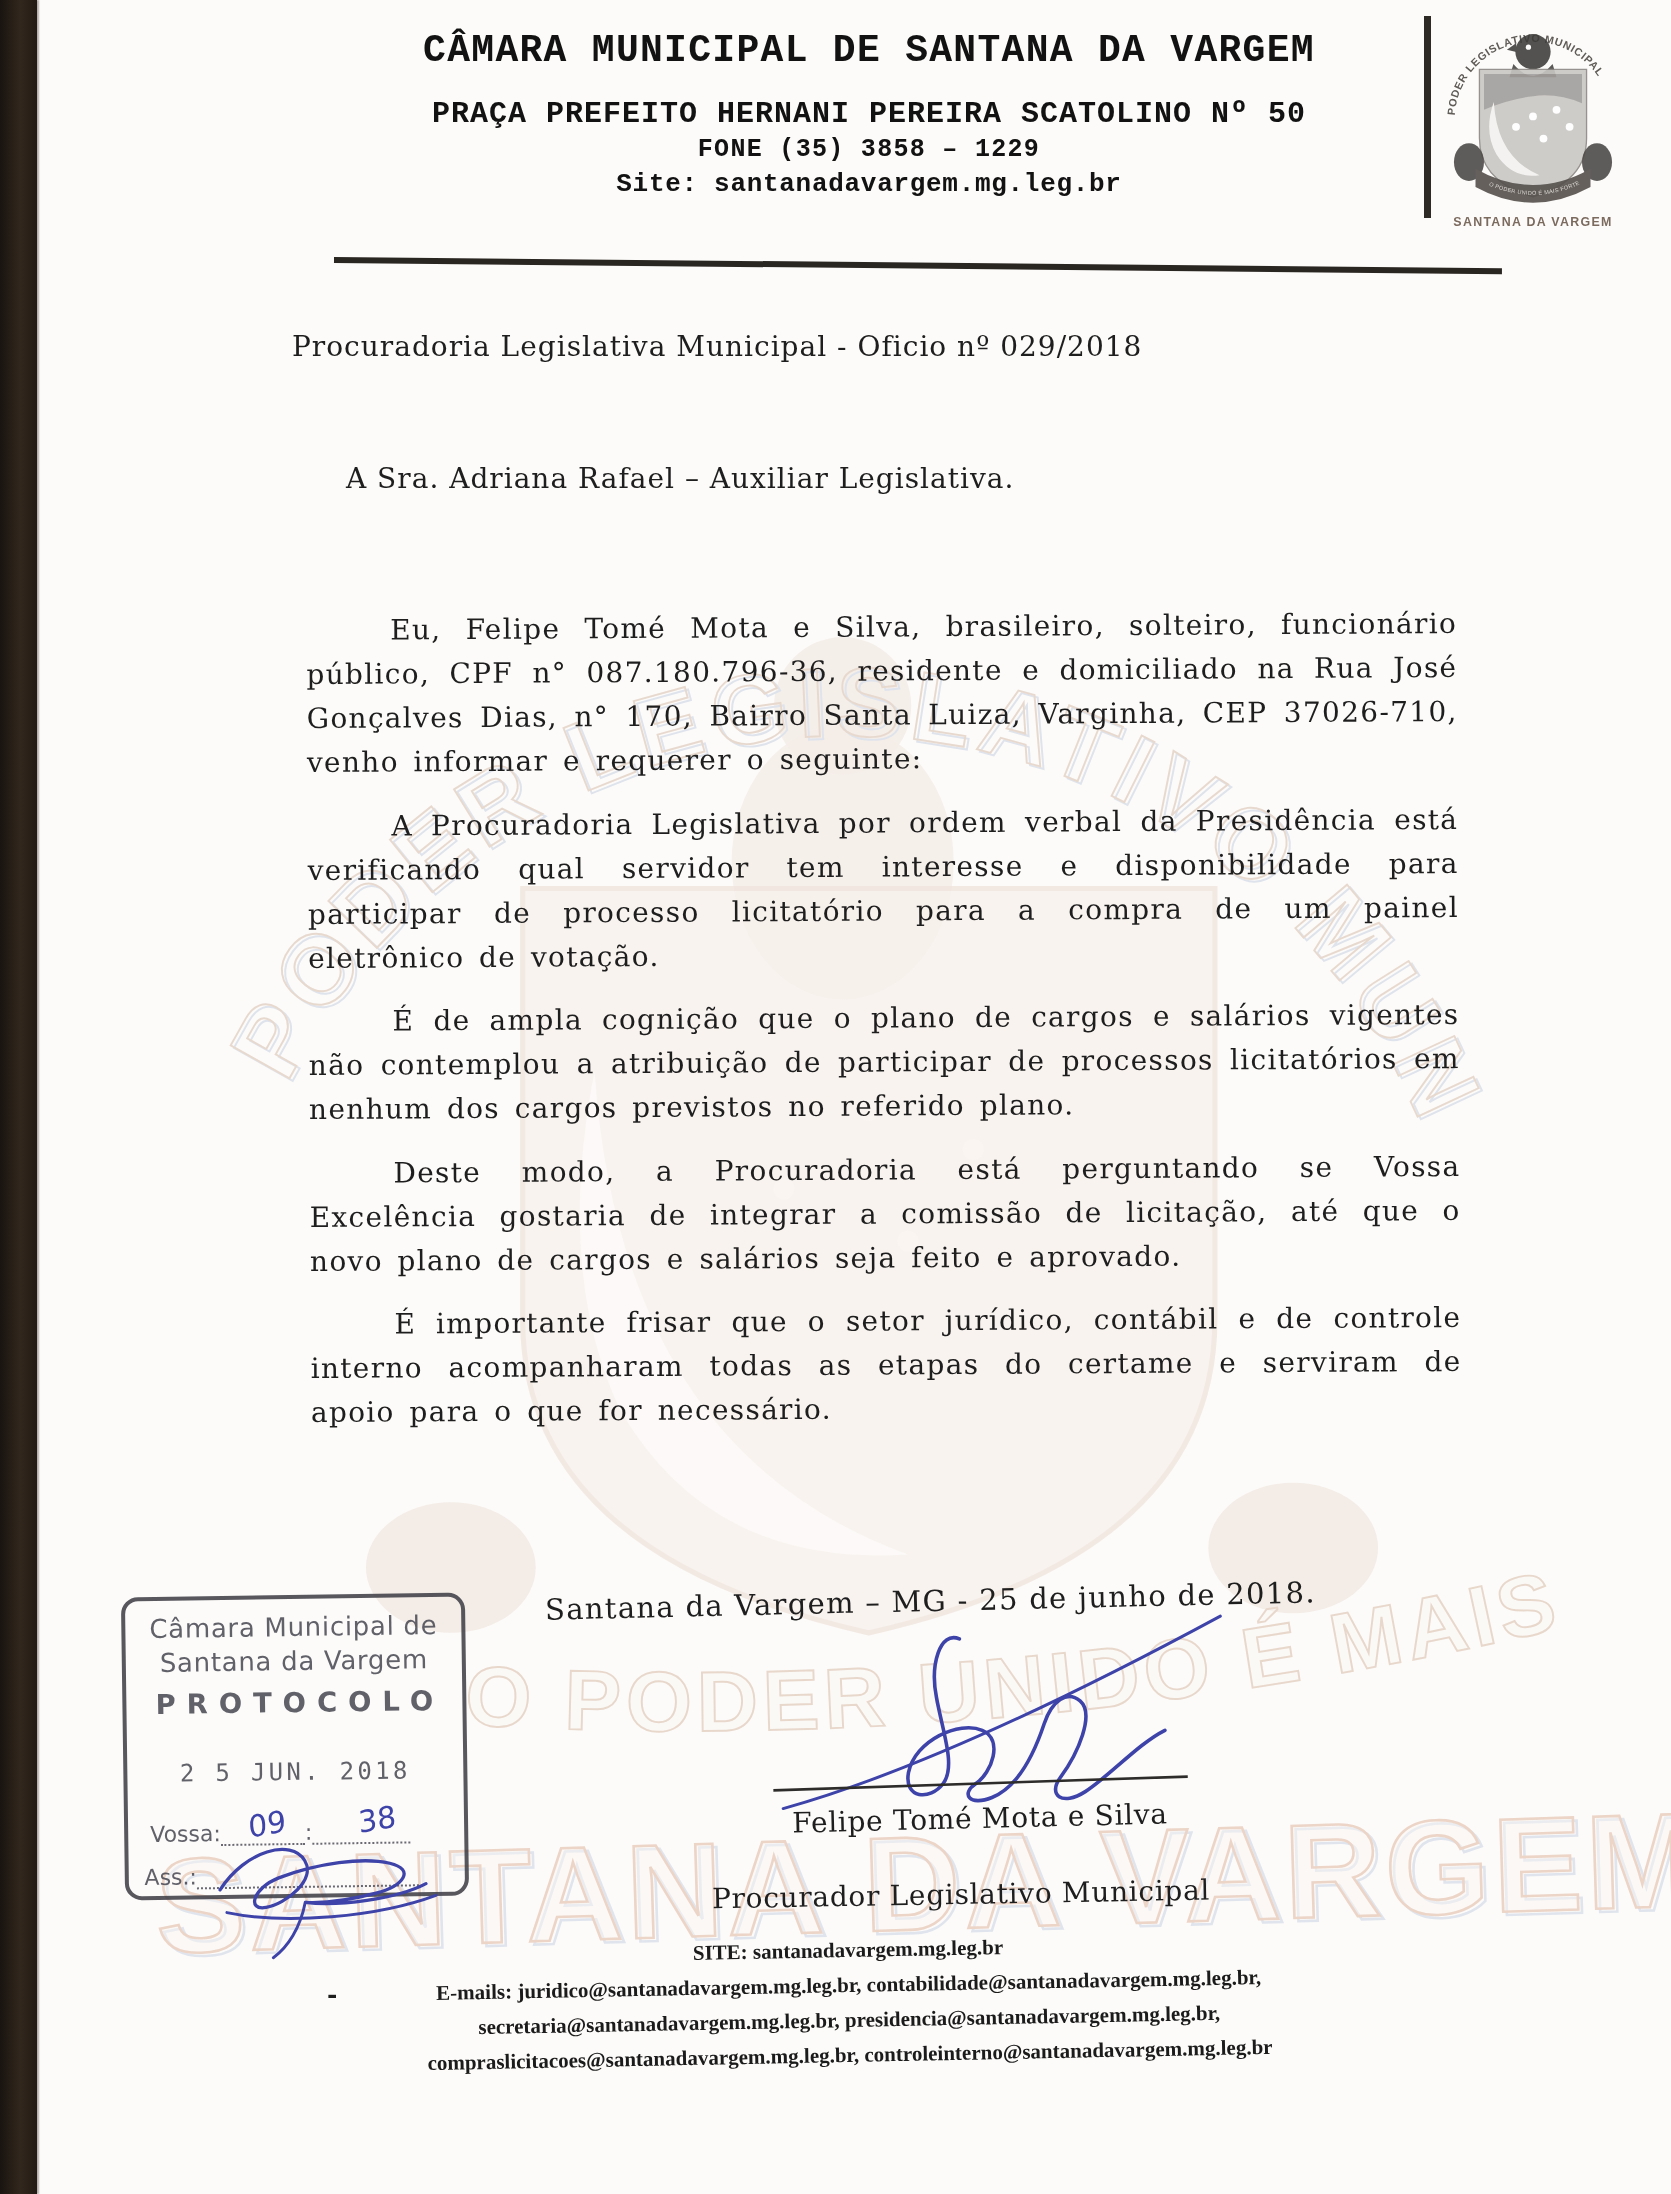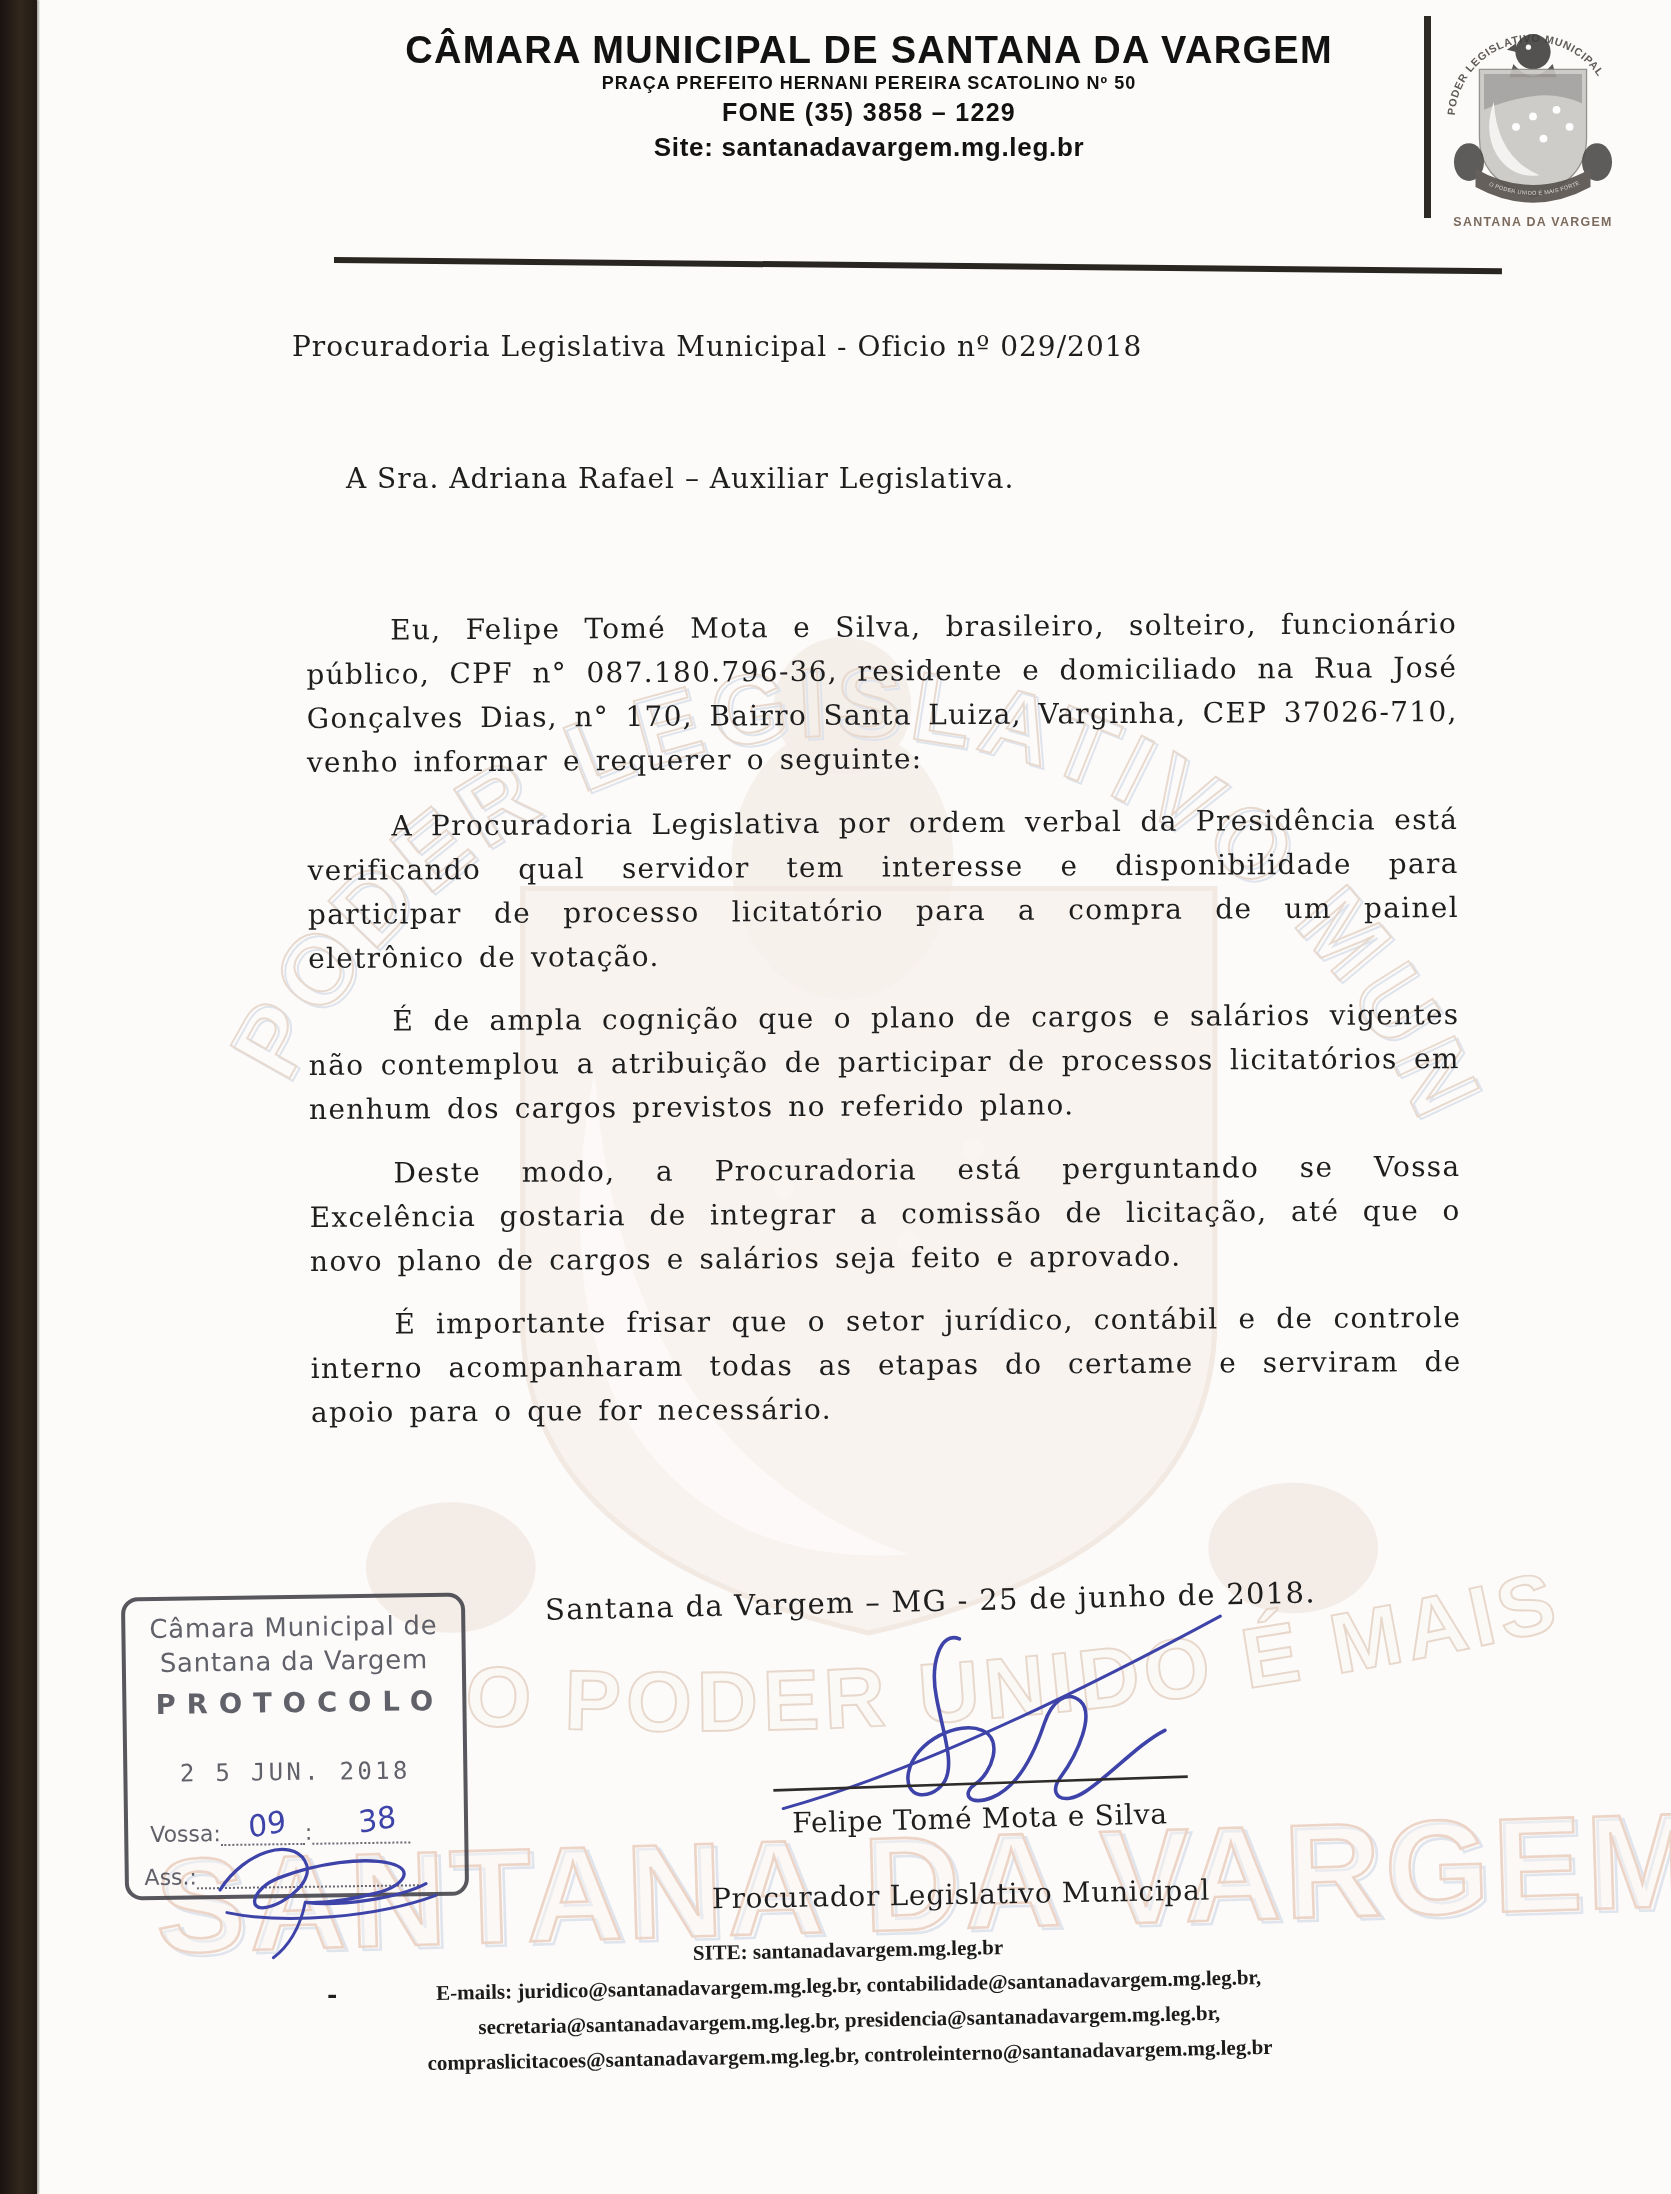--- a/index.html
+++ b/index.html
@@ -6,23 +6,23 @@
   .page{position:relative;width:1672px;height:2194px;background:#fcfbf9;overflow:hidden;
         font-family:"DejaVu Serif", serif;color:#1e1e1e;}
 
   
   .scan-edge{position:absolute;left:0;top:0;width:37px;height:2194px;
              background:linear-gradient(90deg,#191410,#32271d 55%,#221a13);
              box-shadow:2px 0 1.3px rgba(45,34,24,.35);}
 
   
   .header-block{position:absolute;left:327px;top:29px;width:1084px;text-align:center;
-                font-family:Liberation Sans, sans-serif;font-weight:bold;color:#121212;z-index:2;}
+                font-family:Liberation Mono, monospace;font-weight:bold;color:#121212;z-index:2;}
   .header-org{font-size:38px;letter-spacing:1.3px;white-space:nowrap;}
-  .header-addr{font-size:18px;letter-spacing:1px;margin-top:1px;white-space:nowrap;}
+  .header-addr{font-size:30px;letter-spacing:1px;margin-top:25px;white-space:nowrap;}
   .header-phone{font-size:25px;letter-spacing:1.3px;margin-top:4px;white-space:nowrap;}
   .header-site{font-size:26px;letter-spacing:0.7px;margin-top:5.2px;white-space:nowrap;}
   .header-rule{position:absolute;left:334px;top:257px;width:1168px;height:5.9px;background:#292521;
                transform:rotate(0.55deg);transform-origin:left center;z-index:2;}
   .seal-divider{position:absolute;left:1424px;top:15.7px;width:7.2px;height:202px;background:#2d2925;z-index:2;}
   .seal-svg{position:absolute;left:1435px;top:3.9px;z-index:2;}
 
   
   .watermark{position:absolute;left:59px;top:340px;z-index:1;opacity:.55;pointer-events:none;}
 

